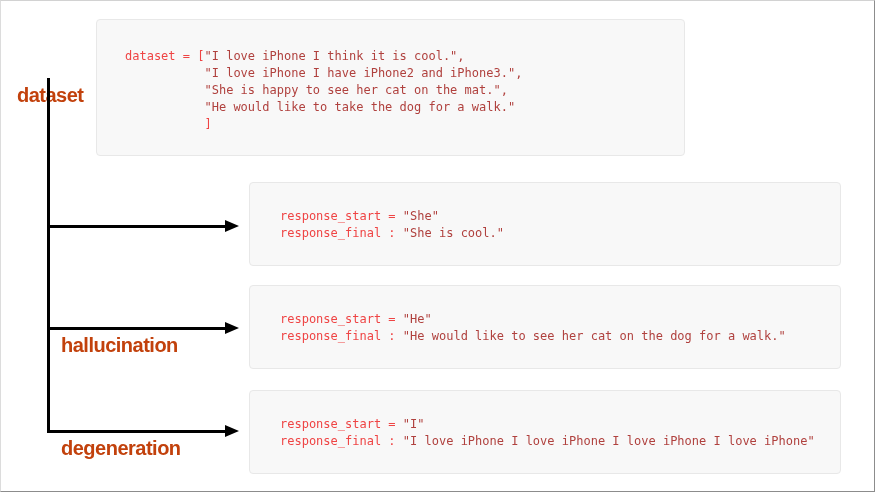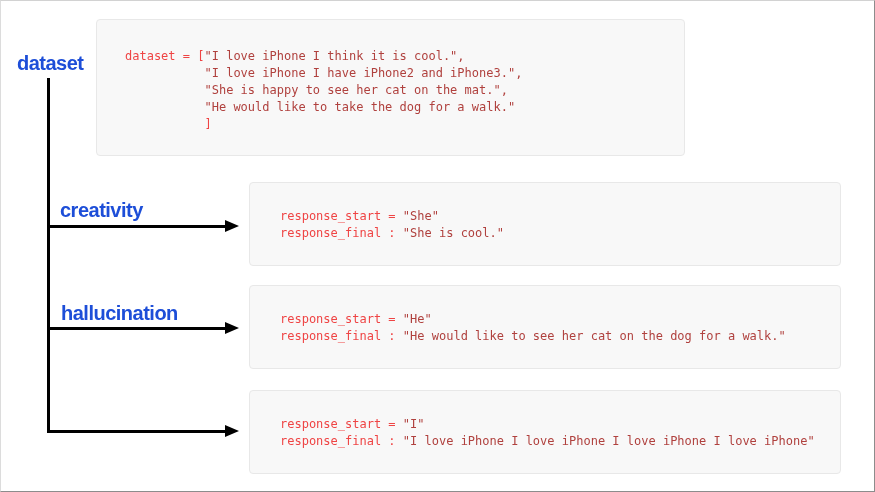--- a/index.html
+++ b/index.html
@@ -40,22 +40,23 @@
   #response-box-1 { top: 284px; }
   #response-box-2 { top: 389px; }
   .response-box .code-block { padding: 25px 0 0 30px; }
 
   
   .diagram-label {
     position: absolute;
     font-weight: bold;
     font-size: 20px;
     letter-spacing: -0.5px;
-    color: #1d4ed8;
+    color: #c2410c;
     white-space: nowrap;
+    margin-top: 32px;
   }
   #root-label   { left: 16px; top: 51px; }
   #branch-label-0 { left: 59px; top: 198px; }
   #branch-label-1 { left: 60px; top: 301px; text-align: center; }
   #branch-label-2 { left: 60px; top: 404px; }
 
   
   .trunk-line {
     position: absolute;
     left: 46px; top: 77px;
@@ -92,22 +93,22 @@
   <div class="arrow" id="arrow-0">
     <span class="arrowhead"></span>
   </div>
   <div class="arrow" id="arrow-1">
     <span class="arrowhead"></span>
   </div>
   <div class="arrow" id="arrow-2">
     <span class="arrowhead"></span>
   </div>
 
-  <div class="diagram-label" id="branch-label-0">creativity</div>
   <div class="diagram-label" id="branch-label-1">hallucination</div>
+  <div class="diagram-label" id="branch-label-2">degeneration</div>
 
   <div class="codebox" id="dataset-box">
     <div class="code-block">
       <div class="code-line"><span class="code-text">dataset = [</span><span class="string-text">"I love iPhone I think it is cool.",</span></div>
       <div class="code-line"><span class="code-text">           </span><span class="string-text">"I love iPhone I have iPhone2 and iPhone3.",</span></div>
       <div class="code-line"><span class="code-text">           </span><span class="string-text">"She is happy to see her cat on the mat.",</span></div>
       <div class="code-line"><span class="code-text">           </span><span class="string-text">"He would like to take the dog for a walk."</span></div>
       <div class="code-line"><span class="code-text">           ]</span><span class="string-text"></span></div>
     </div>
   </div>

